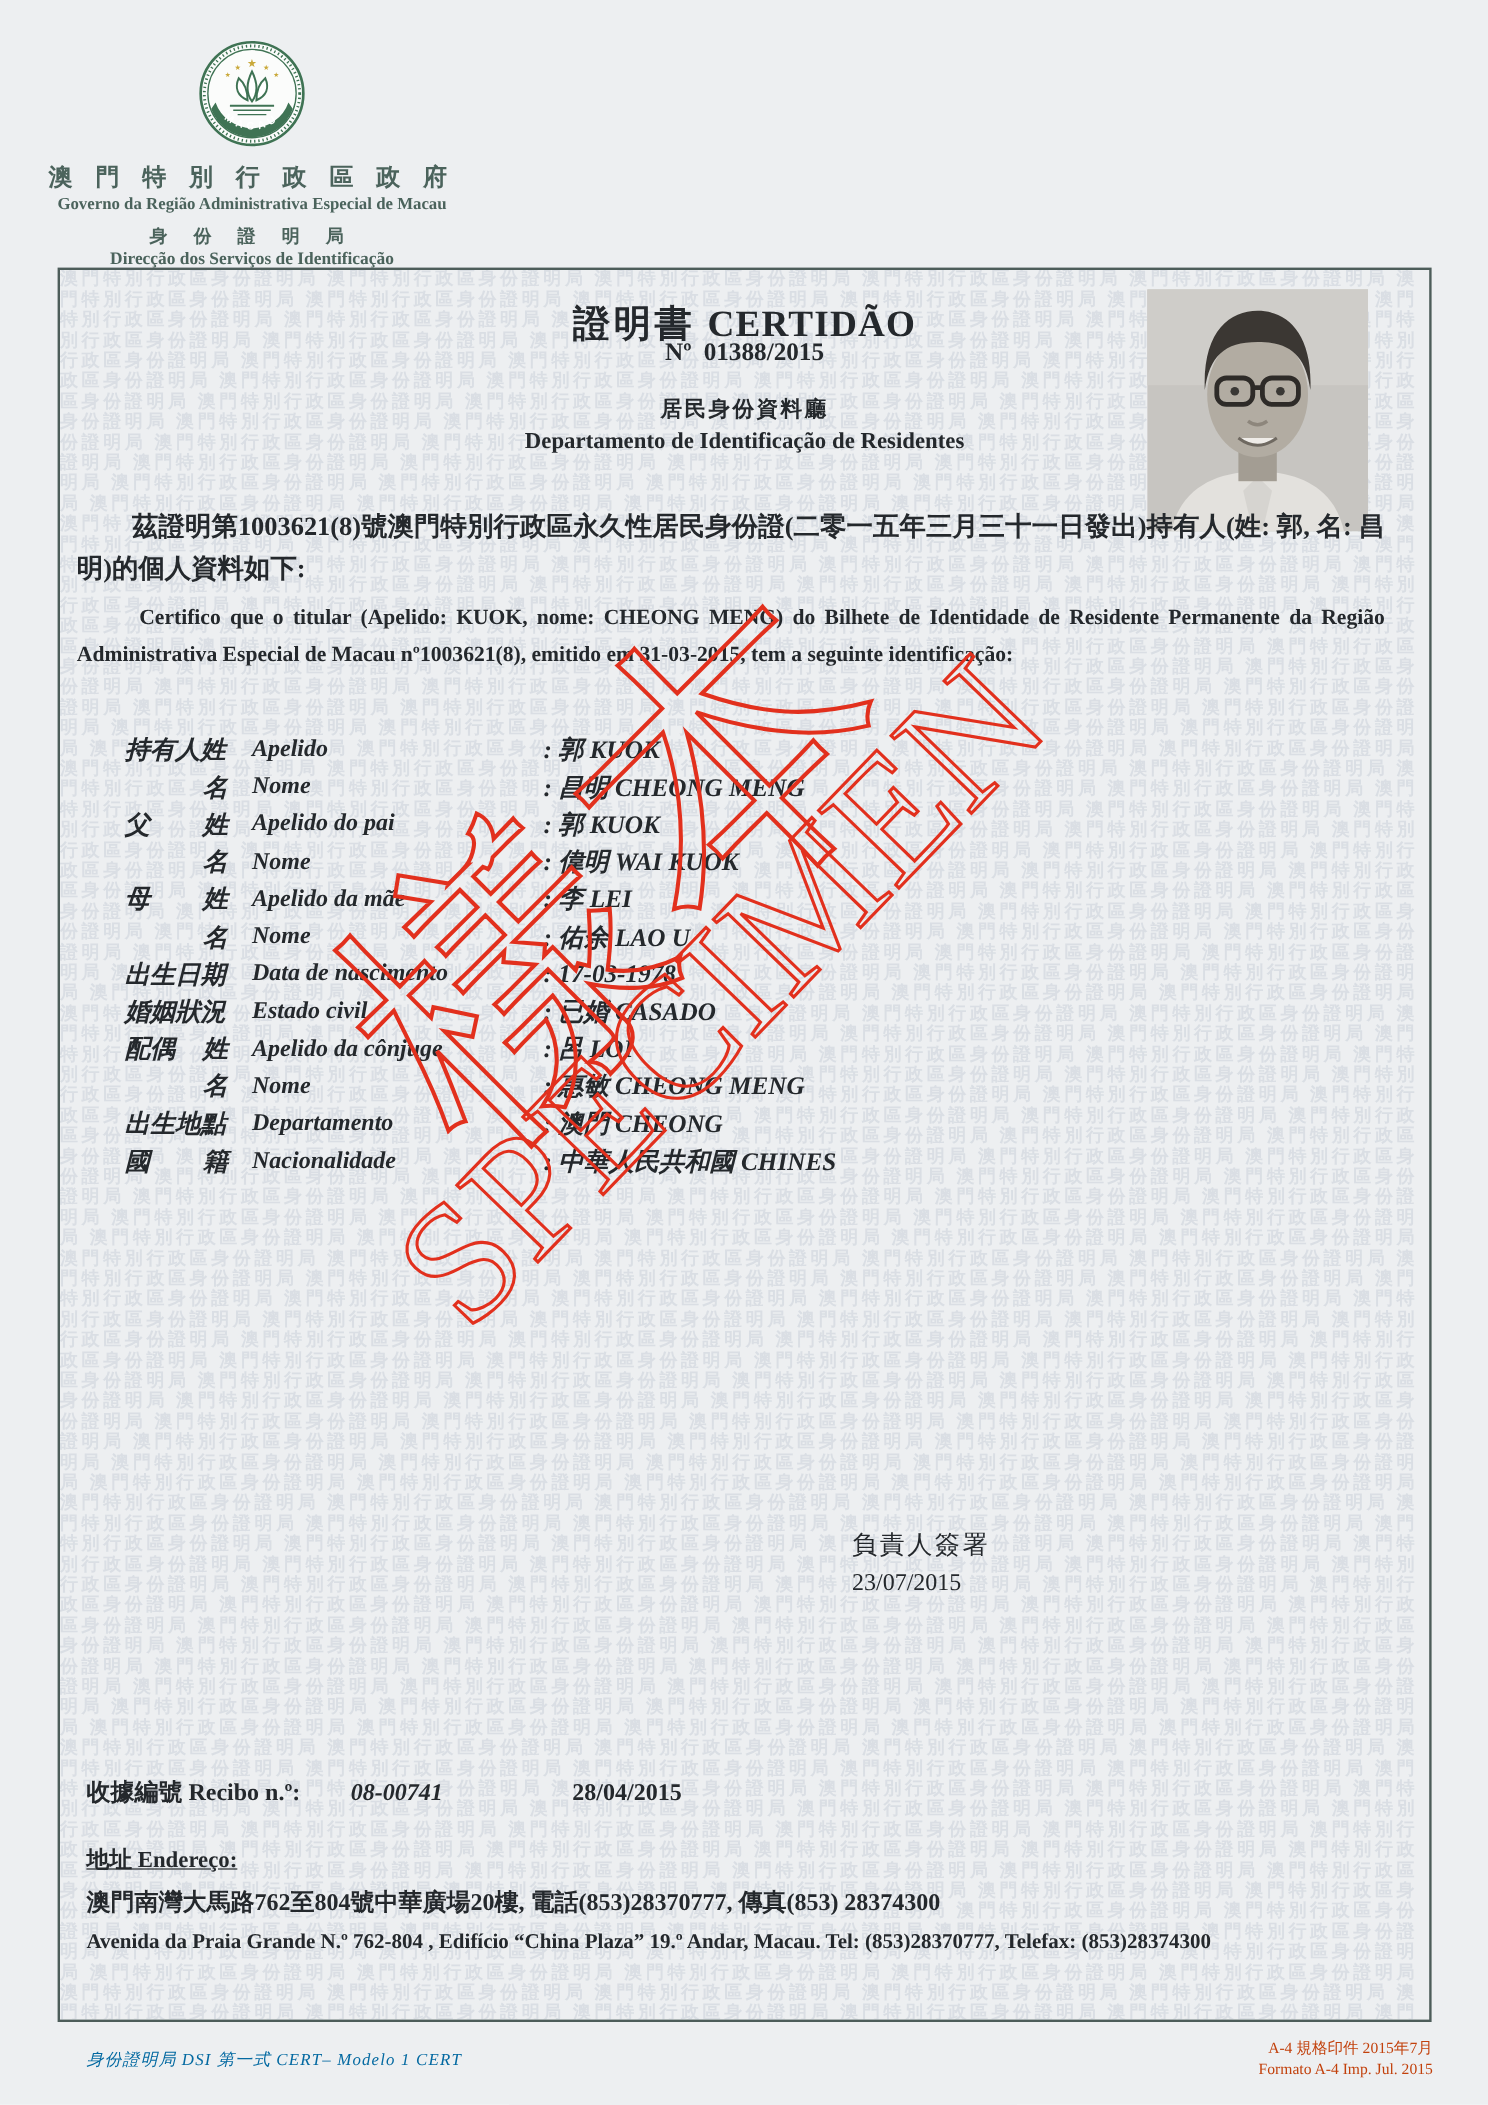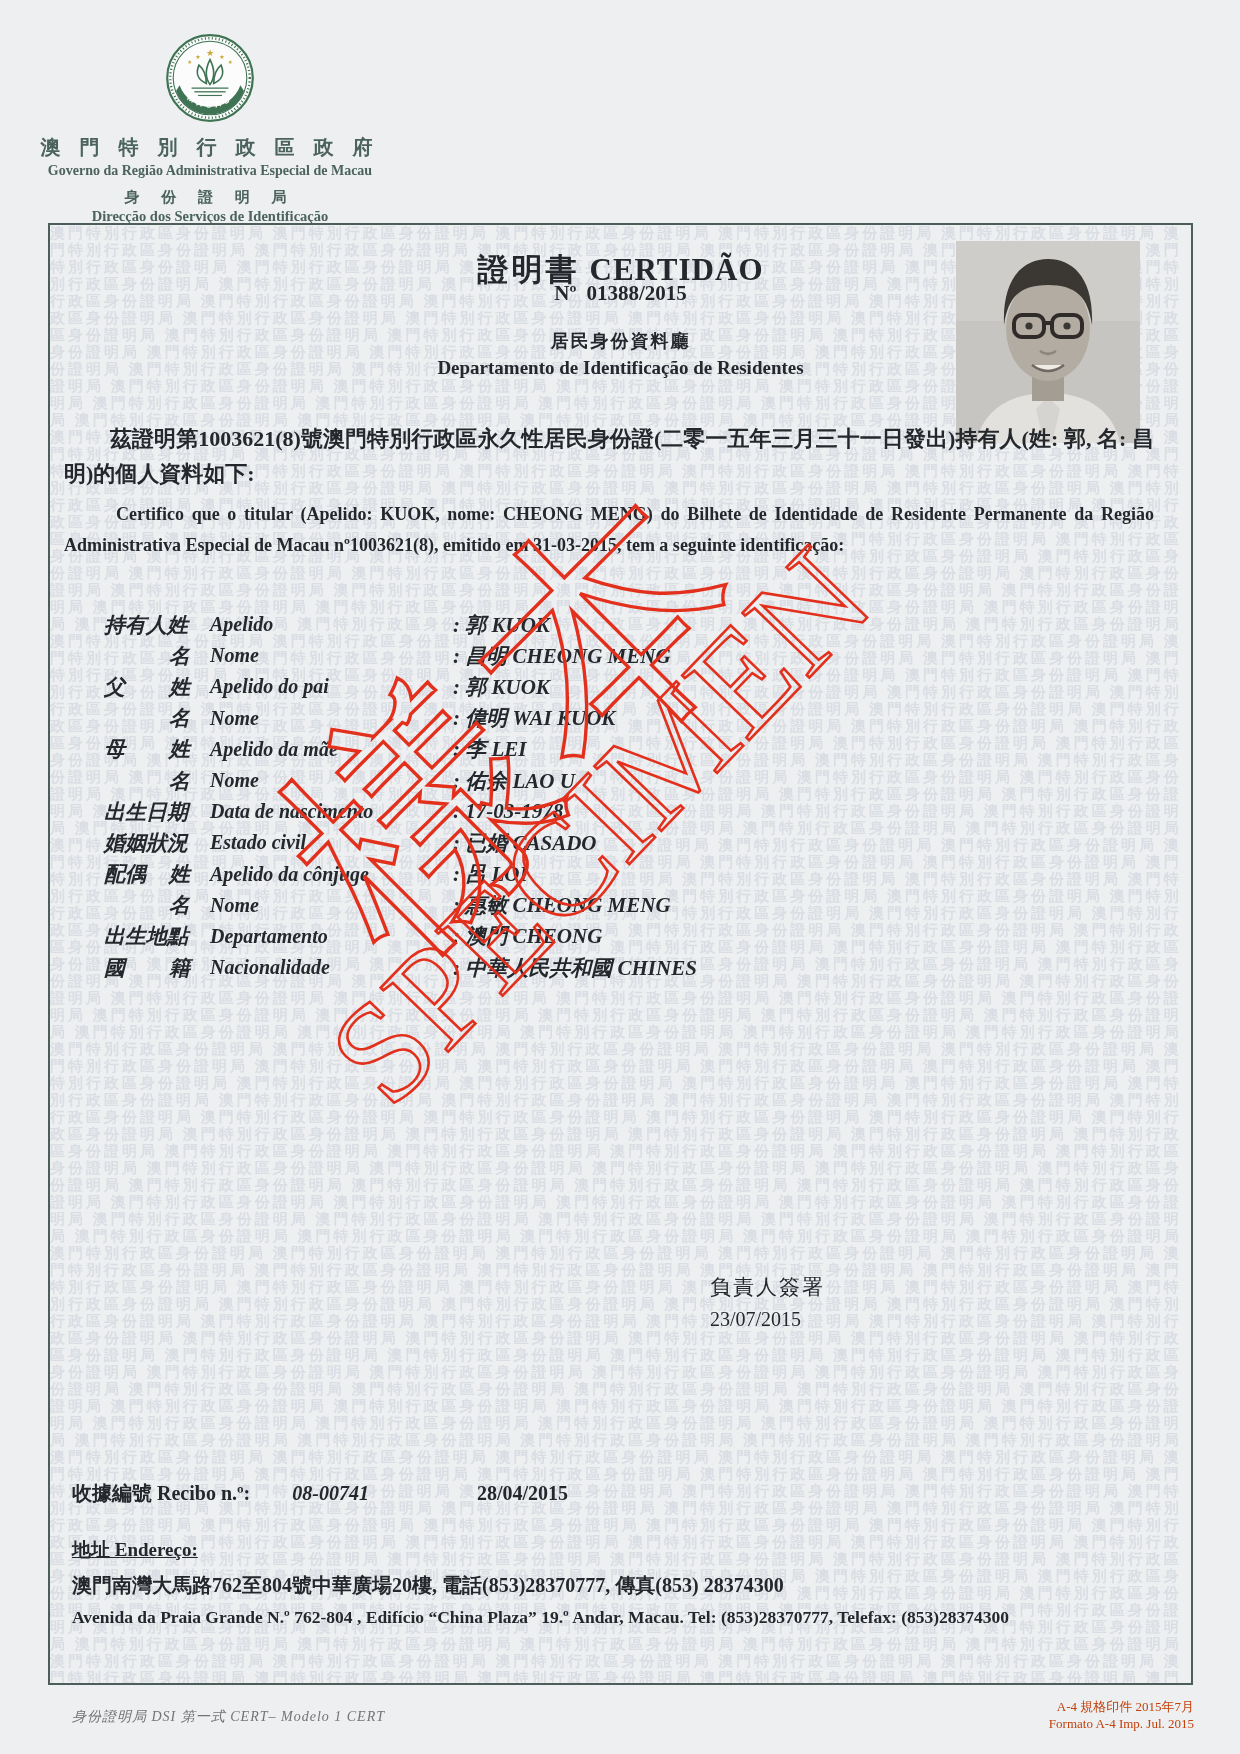--- a/index.html
+++ b/index.html
@@ -93,21 +93,21 @@
   .receipt .r-number{margin-left:42px;font-style:italic;}
   .receipt .r-date{margin-left:108px;}
   
   .address{position:absolute;left:22px;top:1312px;font-weight:bold;}
   .addr-label{font-size:19px;text-decoration:underline;}
   .addr-zh{font-size:20px;margin-top:9px;}
   .addr-pt{font-size:17.5px;margin-top:8px;}
   
   .footer-left{
     position:absolute;left:72px;top:1708px;
-    font-size:14px;font-style:italic;color:#737373;letter-spacing:1px;
+    font-size:14px;font-style:italic;color:#0369a1;letter-spacing:1px;
   }
   .footer-right{
     position:absolute;right:46px;top:1698px;text-align:right;
     font-size:13px;color:#c2410c;line-height:17px;
   }
   
   .watermark{position:absolute;left:0;top:0;pointer-events:none;}
 </style>
 </head>
 <body>

